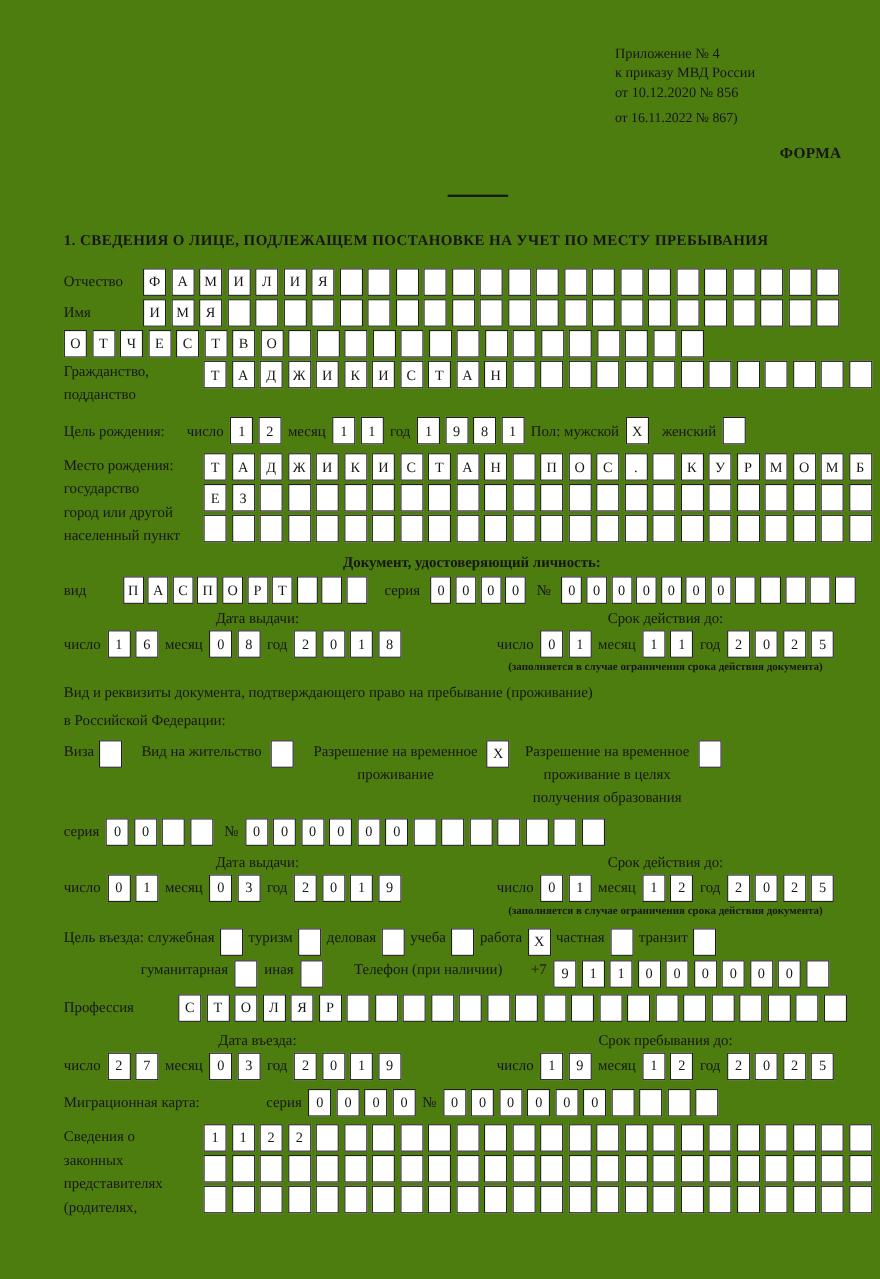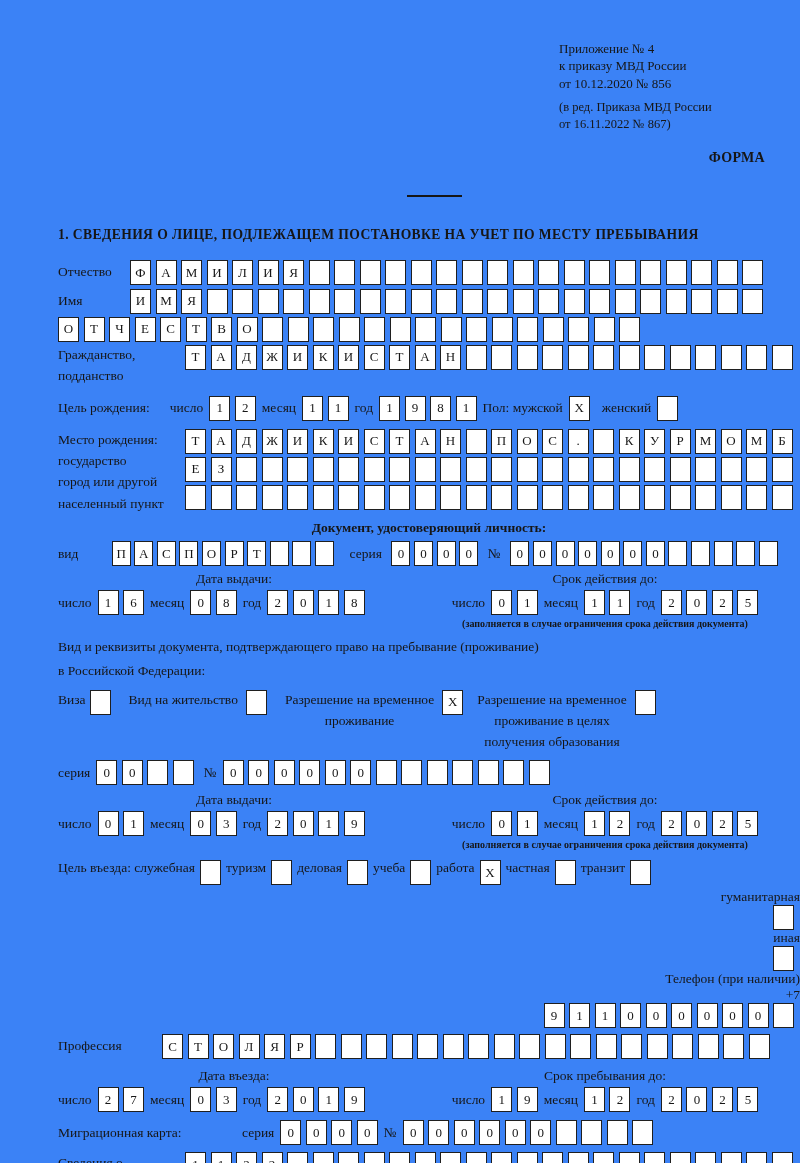--- a/index.html
+++ b/index.html
@@ -1,18 +1,18 @@
 <!DOCTYPE html>
 <html><head>
 <meta charset="utf-8">
 <style>
   * { box-sizing: border-box; }
   html,body { margin:0; padding:0; background:#e8e8e8; }
   .page {
-    width:800px; height:1163px; margin:0 auto; background:#3b82f6; color:#161616;
+    width:800px; height:1163px; margin:0 auto; background:#4d7c0f; color:#161616;
     font-family:"Liberation Serif","DejaVu Serif",serif; font-size:13.5px;
     position:relative; overflow:hidden;
   }
   .inner { padding:40px 0 0 58px; }
 
   
   .cellrow { display:flex; gap:4.5px; align-items:center; }
   .cell {
     flex:0 0 auto; width:21px; height:25px; border:1.6px solid #1f1f1f;
     display:flex; align-items:center; justify-content:center;
@@ -56,35 +56,34 @@
 
   .ckgroup { display:flex; align-items:flex-start; margin-top:6px; margin-bottom:8px; }
   .ckitem { display:flex; align-items:flex-start; }
   .cklabel { line-height:1.55; }
   .ck-center { text-align:center; }
   .ckgroup .cellrow { margin-left:8px; margin-top:0; } .gap14 { width:14px; } .gap18 { width:18px; }
 
   .purpose-row { display:flex; align-items:flex-start; margin-top:10px; margin-bottom:4px; flex-wrap:nowrap; }
   .purpose-row .cellrow { margin:0 5px; }
 
-  .hum-row { display:flex; align-items:flex-end; margin-left:70px; margin-bottom:6px;flex-direction:column; }
+  .hum-row { display:flex; align-items:flex-start; margin-left:70px; margin-bottom:6px; }
   .hum-row .cellrow { margin:0 6px; }
 </style>
 </head>
 <body>
 
 <div class="page">
   <div class="inner">
 
     <div class="appendix">
       <div>Приложение № 4</div>
       <div>к приказу МВД России</div>
       <div>от 10.12.2020 № 856</div>
       <div class="amendment">
-        <div>(в ред. Приказа МВД России</div>
         <div>от 16.11.2022 № 867)</div>
       </div>
     </div>
 
     <div class="forma">ФОРМА</div>
 
     <div class="title">
       <div><span class="title-underline"></span></div>
     </div>
 

